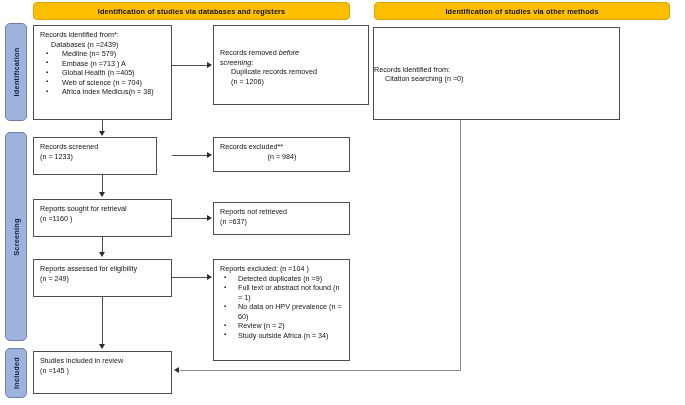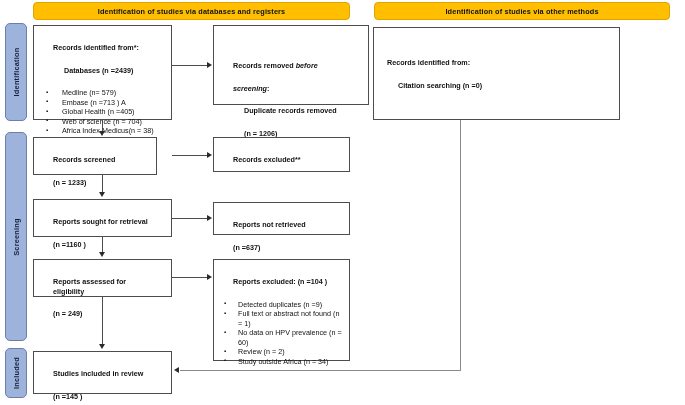--- a/index.html
+++ b/index.html
@@ -71,21 +71,21 @@
   .box {
     position: absolute;
     background: #ffffff;
     border: 1px solid #4d4d4d;
     box-sizing: border-box;
     padding: 4px 5px 3px 6px;
     line-height: 1.32;
     font-size: 7.2px;
     color: #111;
   }
-  .box p { margin: 13px; font-weight: bold; }
+  .box p { margin: 0; }
   .indent1 { padding-left: 11px; }
 
   ul.bl {
     list-style: none;
     margin: 0;
     padding: 0;
   }
   ul.bl li {
     position: relative;
     padding-left: 22px;
@@ -192,20 +192,21 @@
     </div>
   </div>
 
   <div class="box" id="box-screened">
     <p>Records screened</p>
     <p>(n = 1233)</p>
   </div>
 
   <div class="box" id="box-excluded">
     <p>Records excluded**</p>
+    <p class="center-line">(n = 984)</p>
   </div>
 
   <div class="box" id="box-sought">
     <p>Reports sought for retrieval</p>
     <p>(n =1160 )</p>
   </div>
 
   <div class="box" id="box-notretrieved">
     <p>Reports not retrieved</p>
     <p>(n =637)</p>

